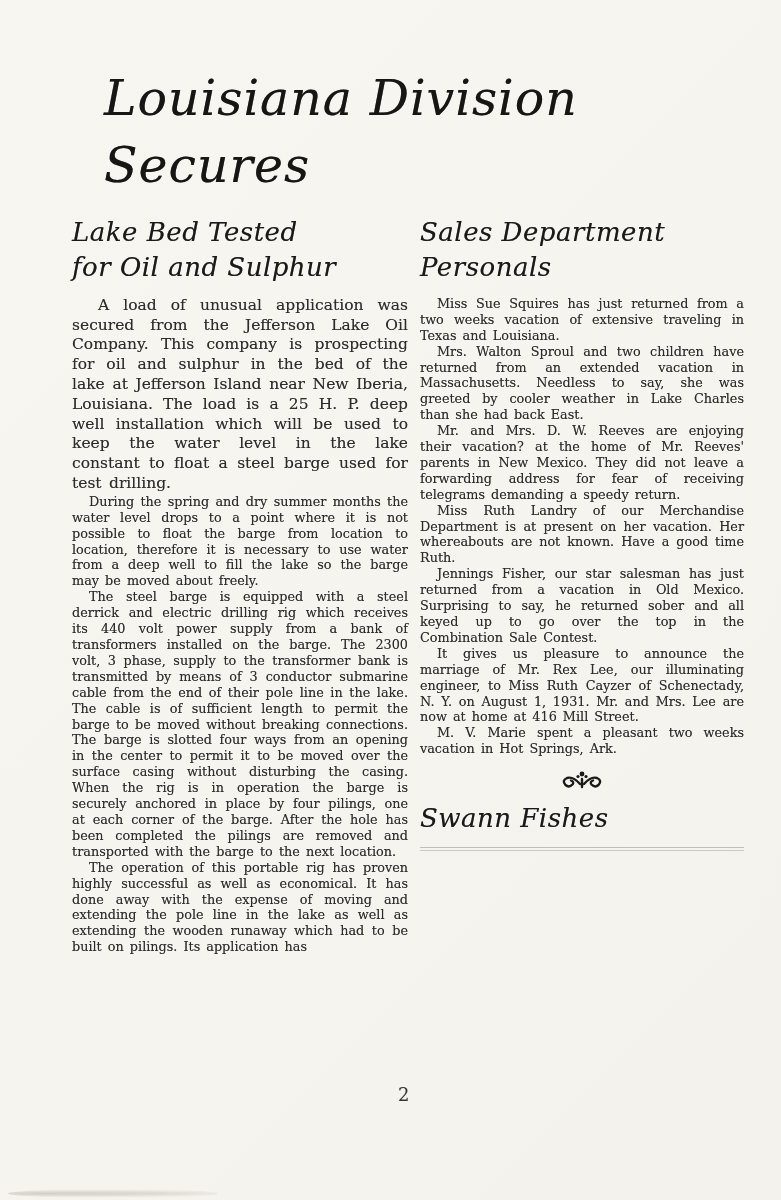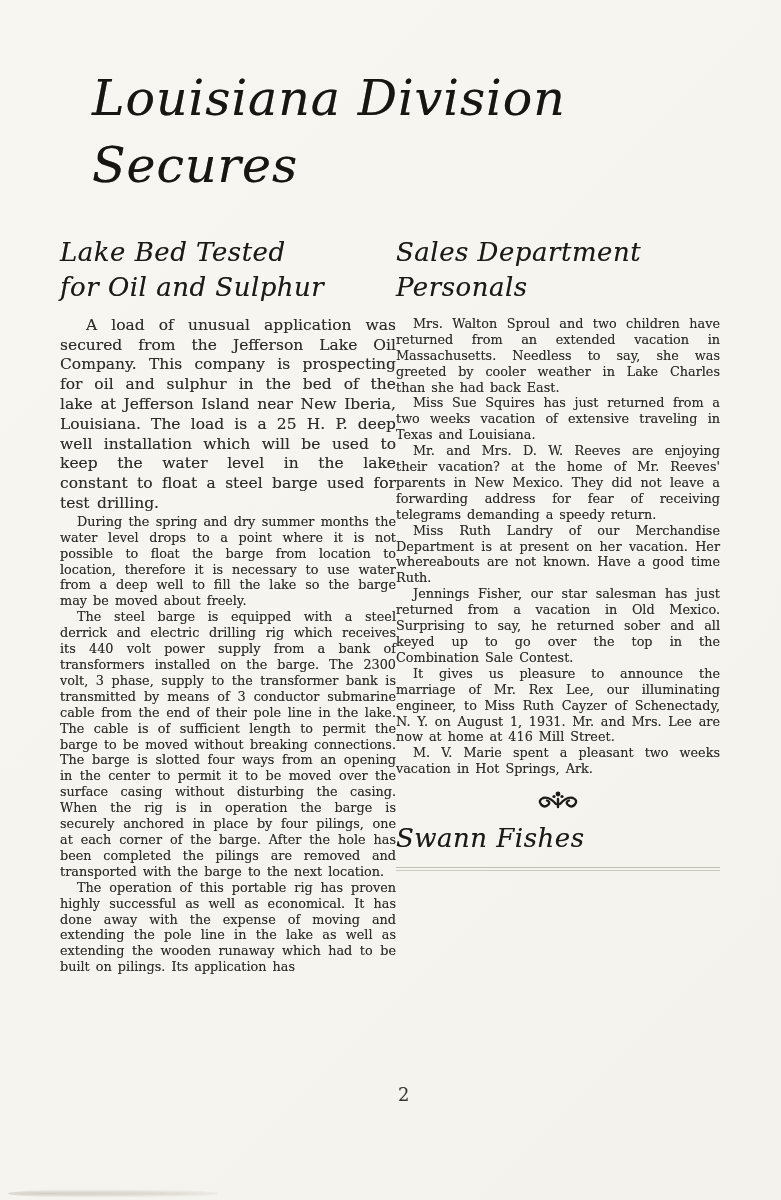--- a/index.html
+++ b/index.html
@@ -8,38 +8,38 @@
     width: 781px;
     height: 1200px;
     margin: 0 auto;
     background: linear-gradient(135deg, #f8f6f1 0%, #f6f4ef 55%, #f4f2ec 100%);
     font-family: "DejaVu Serif", serif;
     color: #2e2c29;
     overflow: hidden;
   }
   .content {
     position: absolute;
-    left: 60px;
+    left: 72px;
     top: 66px;
     width: 672px;
   }
   .article-title {
     margin: 0 0 0 32px;
     font-style: italic;
     font-weight: normal;
     font-size: 49px;
     line-height: 1.36;
     letter-spacing: 1px;
     color: #181613;
     text-shadow: 0 0 0.6px rgba(20,18,15,0.55);
   }
   .columns {
     display: flex;
-    gap: 0;
-    margin-top: 36px;
+    gap: 12px;
+    margin-top: 16px;
   }
   .col-left  { width: 336px; }
   .col-right { width: 324px; }
   .script-heading {
     margin: 0 0 12px 0;
     font-style: italic;
     font-weight: normal;
     font-size: 26px;
     line-height: 1.32;
     letter-spacing: 0.5px;
@@ -136,22 +136,22 @@
           <p>The operation of this portable rig has proven highly successful as well as economical. It has done away with the expense of moving and extending the pole line in the lake as well as extending the wooden runaway which had to be built on pilings. Its application has</p>
         </div>
       </div>
 
       <div class="col-right">
         <h2 class="script-heading">
           <span>Sales Department</span><br>
           <span>Personals</span>
         </h2>
         <div class="body-text">
+          <p>Miss Sue Squires has just returned from a two weeks vacation of extensive traveling in Texas and Louisiana.</p>
           <p>Mrs. Walton Sproul and two children have returned from an extended vacation in Massachusetts. Needless to say, she was greeted by cooler weather in Lake Charles than she had back East.</p>
-          <p>Miss Sue Squires has just returned from a two weeks vacation of extensive traveling in Texas and Louisiana.</p>
           <p>Mr. and Mrs. D. W. Reeves are enjoying their vacation? at the home of Mr. Reeves' parents in New Mexico. They did not leave a forwarding address for fear of receiving telegrams demanding a speedy return.</p>
           <p>Miss Ruth Landry of our Merchandise Department is at present on her vacation. Her whereabouts are not known. Have a good time Ruth.</p>
           <p>Jennings Fisher, our star salesman has just returned from a vacation in Old Mexico. Surprising to say, he returned sober and all keyed up to go over the top in the Combination Sale Contest.</p>
           <p>It gives us pleasure to announce the marriage of Mr. Rex Lee, our illuminating engineer, to Miss Ruth Cayzer of Schenectady, N. Y. on August 1, 1931. Mr. and Mrs. Lee are now at home at 416 Mill Street.</p>
           <p>M. V. Marie spent a pleasant two weeks vacation in Hot Springs, Ark.</p>
         </div>
 
         <div class="ornament-row">
           <svg width="46" height="24" viewBox="0 0 46 24" aria-hidden="true">
             <g stroke="#1c1a17" fill="none" stroke-width="2.4" stroke-linecap="round">

